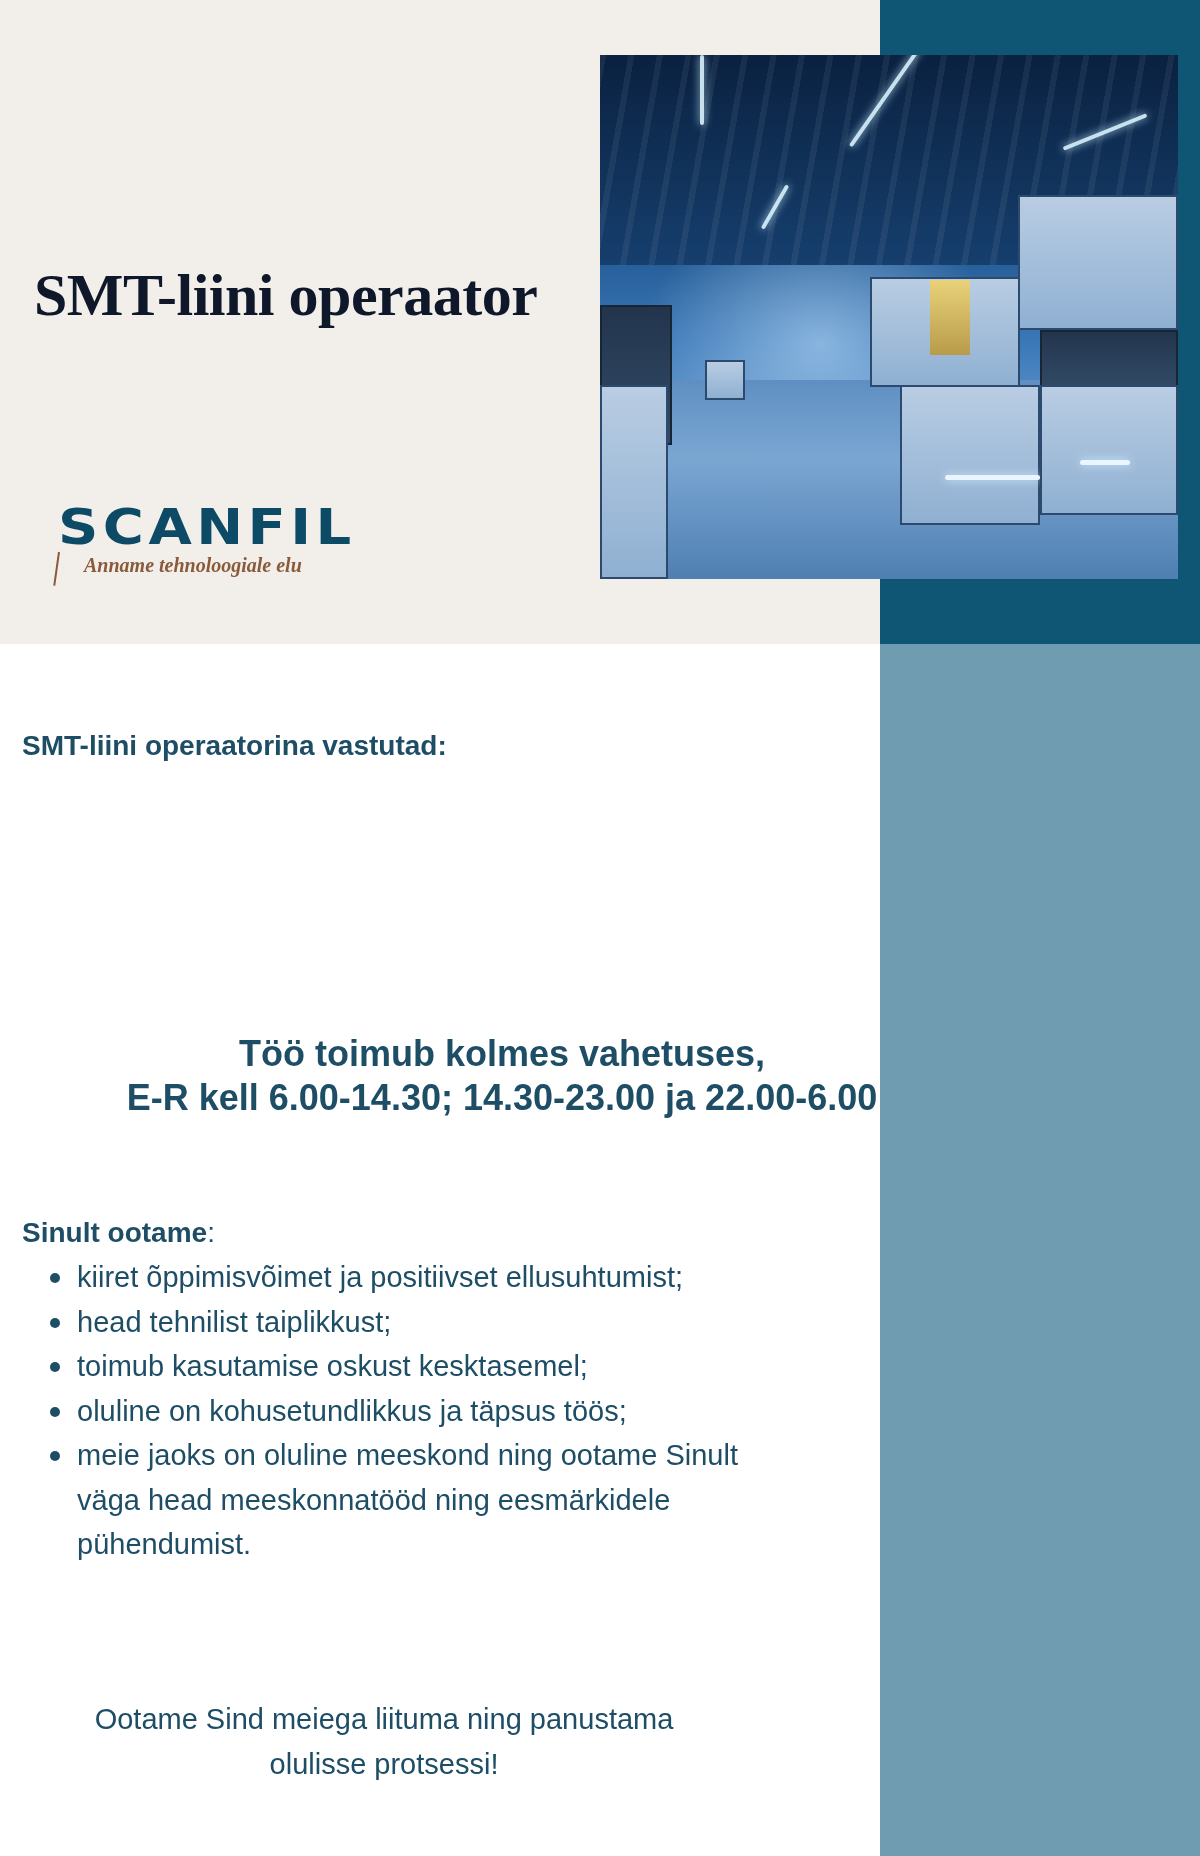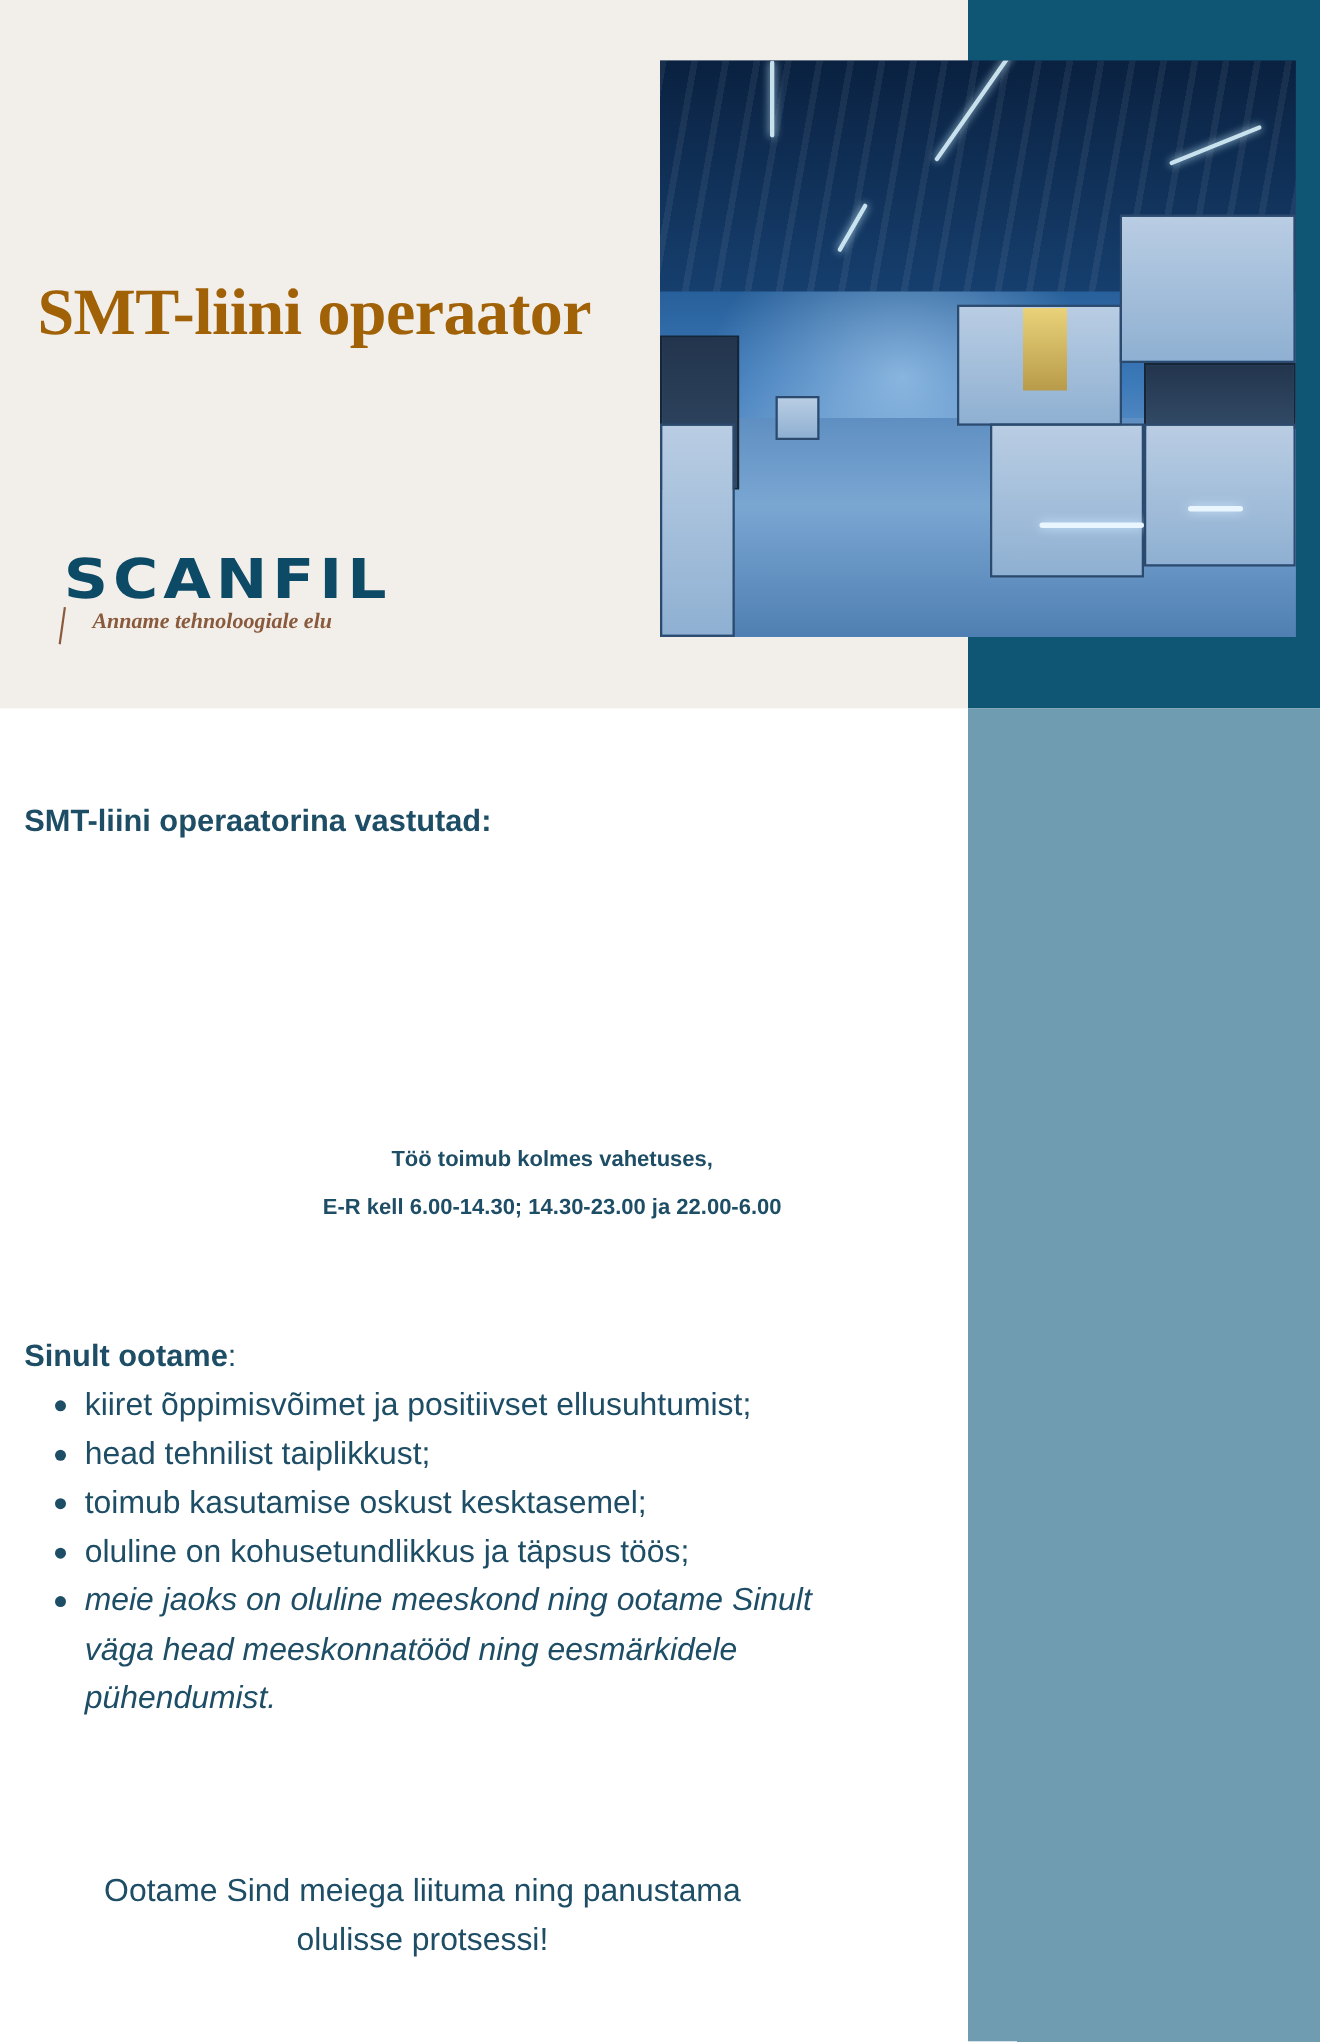--- a/index.html
+++ b/index.html
@@ -21,23 +21,23 @@
                   linear-gradient(180deg, #0a2140 0%, #163f6e 100%); }
     .photo-light { position: absolute; height: 4px; background: rgba(220,245,255,0.9); border-radius: 2px; box-shadow: 0 0 8px rgba(200,240,255,0.9); }
     .photo-floor { position: absolute; left: 0; bottom: 0; width: 100%; height: 38%;
       background: linear-gradient(180deg, #5f8fc2 0%, #7aa6d2 40%, #4f7fb2 100%); }
     .photo-machine { position: absolute; background: linear-gradient(180deg, #b9cde3 0%, #8fb0d2 100%); border: 2px solid #2c4a6e; }
     .photo-machine.dark { background: linear-gradient(180deg, #23354d 0%, #324a66 100%); border-color: #162636; }
     .photo-glow { position: absolute; height: 5px; background: #eaf6ff; box-shadow: 0 0 10px #cfeaff; border-radius: 3px; }
     .photo-door { position: absolute; background: linear-gradient(180deg, #e9d27a 0%, #b89b4a 100%); }
 
     .job-title {
-      position: absolute; left: 34px; top: 250px;
+      position: absolute; left: 34px; top: 261px;
       font-family: "Liberation Serif", serif; font-weight: bold; font-size: 60px;
-      color: #a16207; letter-spacing: -0.5px; white-space: nowrap;
+      color: #0f172a; letter-spacing: -0.5px; white-space: nowrap;
     }
 
     .logo-block { position: absolute; left: 58px; top: 502px; }
     .logo-wordmark {
       font-family: "DejaVu Sans", sans-serif; font-weight: bold; font-size: 50px;
       color: #0d4a66; letter-spacing: 4px; line-height: 1;
       transform: scaleX(1.12); transform-origin: left center; display: inline-block;
     }
     .logo-tagline-row { position: relative; height: 36px; text-decoration: underline; }
     .logo-tick { position: absolute; left: 0; top: 0; width: 2px; height: 34px; background: #8a5a3c; transform: rotate(8deg); transform-origin: top; }
@@ -48,21 +48,21 @@
     }
 
     .content { position: absolute; left: 22px; top: 724px; width: 822px; }
     .section-heading { font-size: 28px; font-weight: bold; color: #1e4d66; line-height: 44px; }
     .section-heading .plain { font-weight: normal; }
     ul.bullets { list-style: none; margin-left: 28px; }
     ul.bullets li { position: relative; padding-left: 27px; font-size: 29px; line-height: 44.5px; color: #1e4d66; }
     ul.bullets li::before { content: ""; position: absolute; left: 0; top: 18px; width: 10px; height: 10px; border-radius: 50%; background: #1e4d66; }
     ul.bullets.justified li { text-align: justify; text-align-last: left; }
 
-    .shift-block { position: absolute; left: 0; top: 1032px; width: 1004px; text-align: center; font-size: 20px; font-weight: bold; color: #1e4d66; line-height: 44px; }
+    .shift-block { position: absolute; left: 0; top: 1032px; width: 1004px; text-align: center; font-size: 36px; font-weight: bold; color: #1e4d66; line-height: 44px; }
 
     .section2 { position: absolute; left: 22px; top: 1211px; width: 822px; }
 
     .closing { position: absolute; left: 0; top: 1697px; width: 768px; text-align: center; font-size: 29px; line-height: 45px; color: #1e4d66; }
   </style>
 </head>
 <body>
 
 <div class="top-left-panel"></div>
 <div class="right-dark"></div>
@@ -107,19 +107,19 @@
   <div>E-R kell 6.00-14.30; 14.30-23.00 ja 22.00-6.00</div>
 </div>
 
 <div class="section2">
   <div class="section-heading"><span>Sinult ootame</span><span class="plain">:</span></div>
   <ul class="bullets" style="width:760px;">
     <li>kiiret õppimisvõimet ja positiivset ellusuhtumist;</li>
     <li>head tehnilist taiplikkust;</li>
     <li>toimub kasutamise oskust kesktasemel;</li>
     <li>oluline on kohusetundlikkus ja täpsus töös;</li>
-    <li style="padding-right:60px;font-style:italic;">meie jaoks on oluline meeskond ning ootame Sinult väga head meeskonnatööd ning eesmärkidele pühendumist.</li>
+    <li style="padding-right:60px;">meie jaoks on oluline meeskond ning ootame Sinult väga head meeskonnatööd ning eesmärkidele pühendumist.</li>
   </ul>
 </div>
 
 <div class="closing">
   <div style="padding:0 80px;">Ootame Sind meiega liituma ning panustama olulisse protsessi!</div>
 </div>
 
 </body></html>

